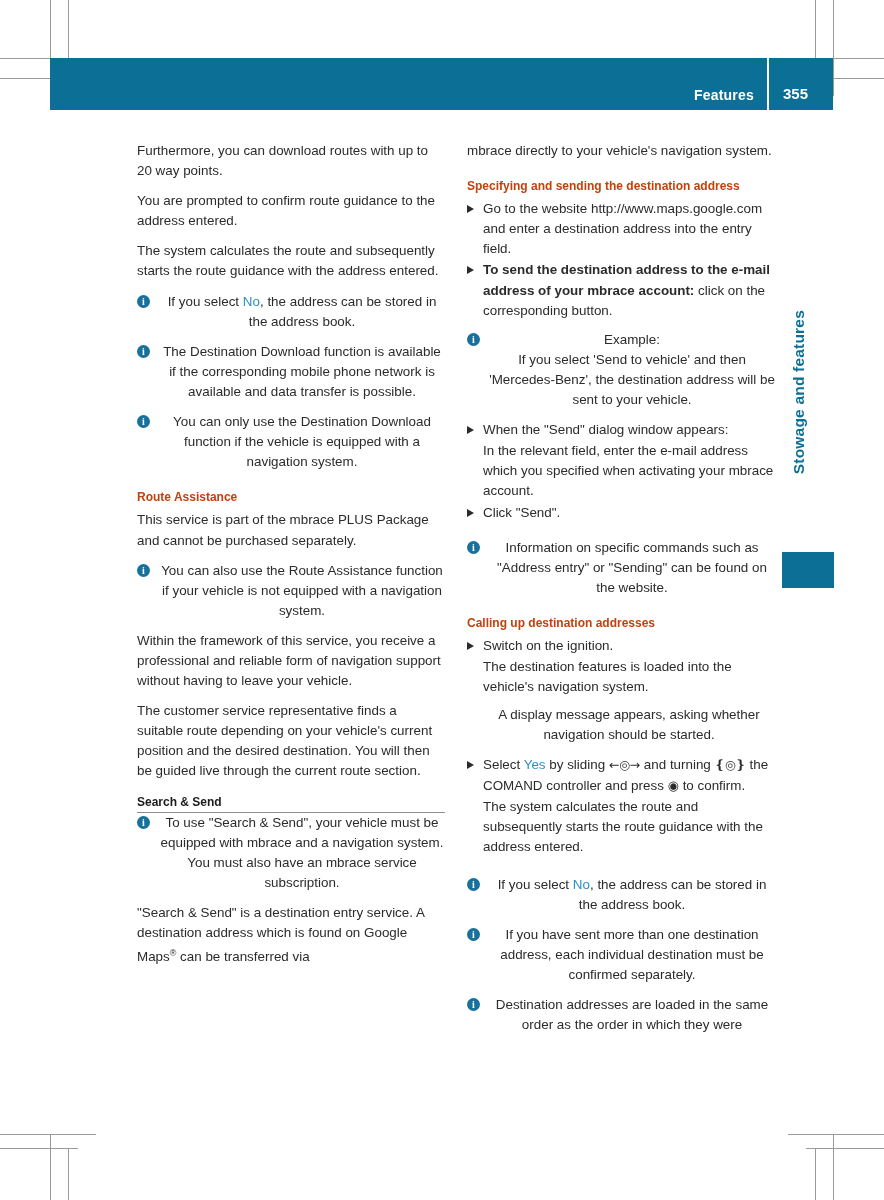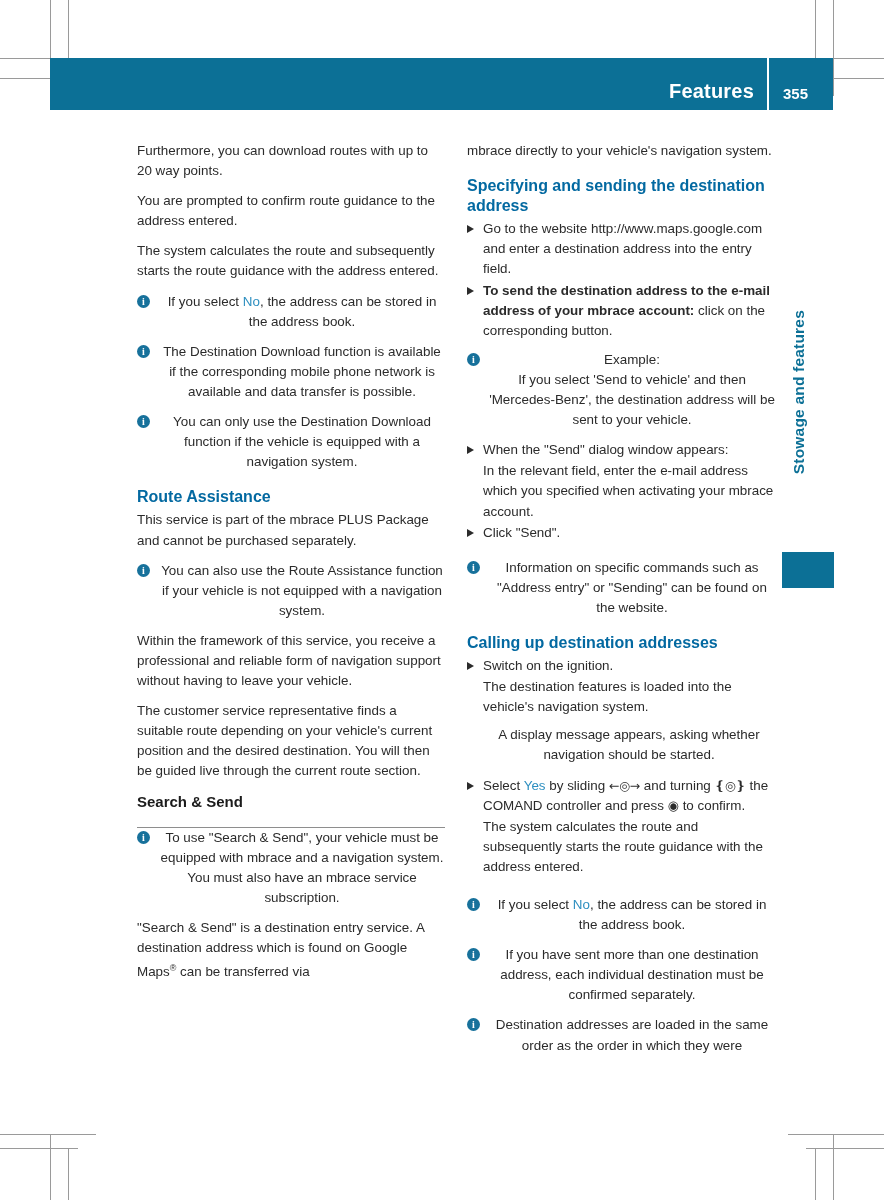--- a/index.html
+++ b/index.html
@@ -24,21 +24,21 @@
   #header-bar {
     position: absolute;
     left: 50px; top: 58px;
     width: 783px; height: 52px;
     background: #0c7096;
   }
   #header-title {
     position: absolute;
     right: 79px; bottom: 7px;
     color: #ffffff;
-    font-size: 20px;
+    font-size: 14px;
     font-weight: bold;
     letter-spacing: .2px;
   }
   #header-divider {
     position: absolute;
     left: 717px; top: 0; width: 2px; height: 52px;
     background: #ffffff;
   }
   #header-pageno {
     position: absolute;
@@ -81,31 +81,31 @@
   #column-right { left: 467px; }
 
   
   .para {
     margin: 0 0 10px 0;
   }
 
   
   .sect-head {
     font-weight: bold;
-    font-size: 15px;
+    font-size: 12px;
     color: #1b1b1b;
     margin: 7px 0 0 0;
-    padding-bottom: 15px;
+    padding-bottom: 0;
     border-bottom: 1.3px solid #8e8e8e;
   }
   
   .sub-head {
     font-weight: bold;
-    font-size: 16px;
-    color: #0369a1;
+    font-size: 12px;
+    color: #c2410c;
     margin: 15px 0 3px 0;
   }
 
   
   .note {
     position: relative;
     padding-left: 22px;
     margin: 0 0 10px 0;
     text-align: center;
   }

